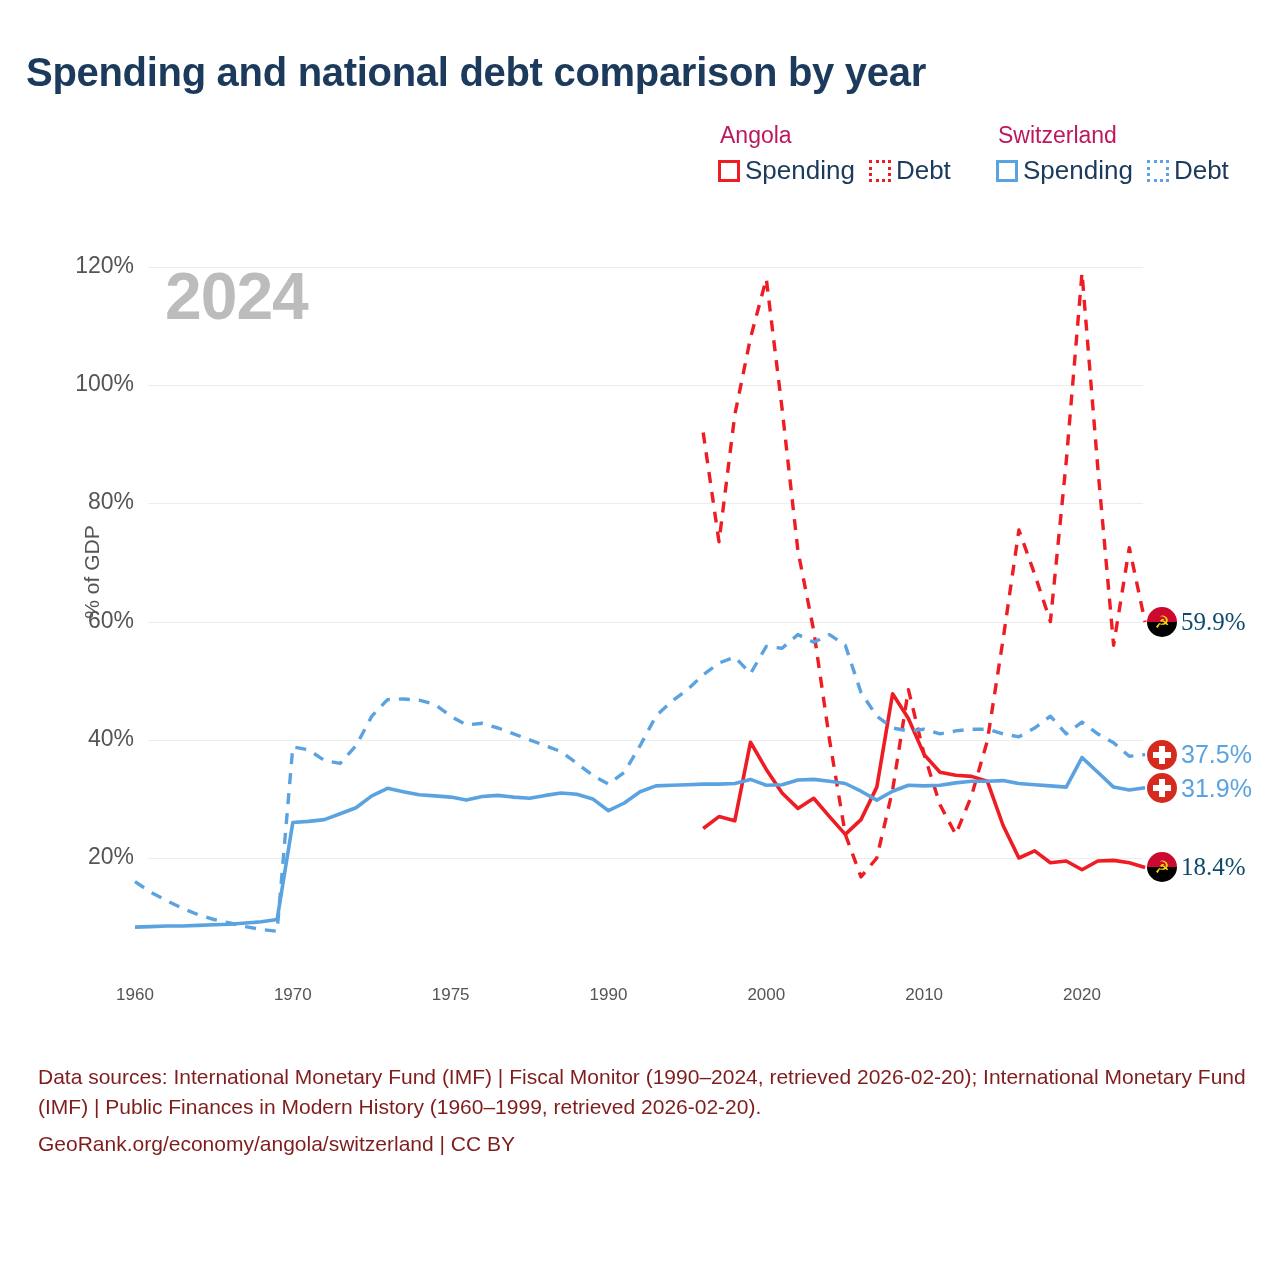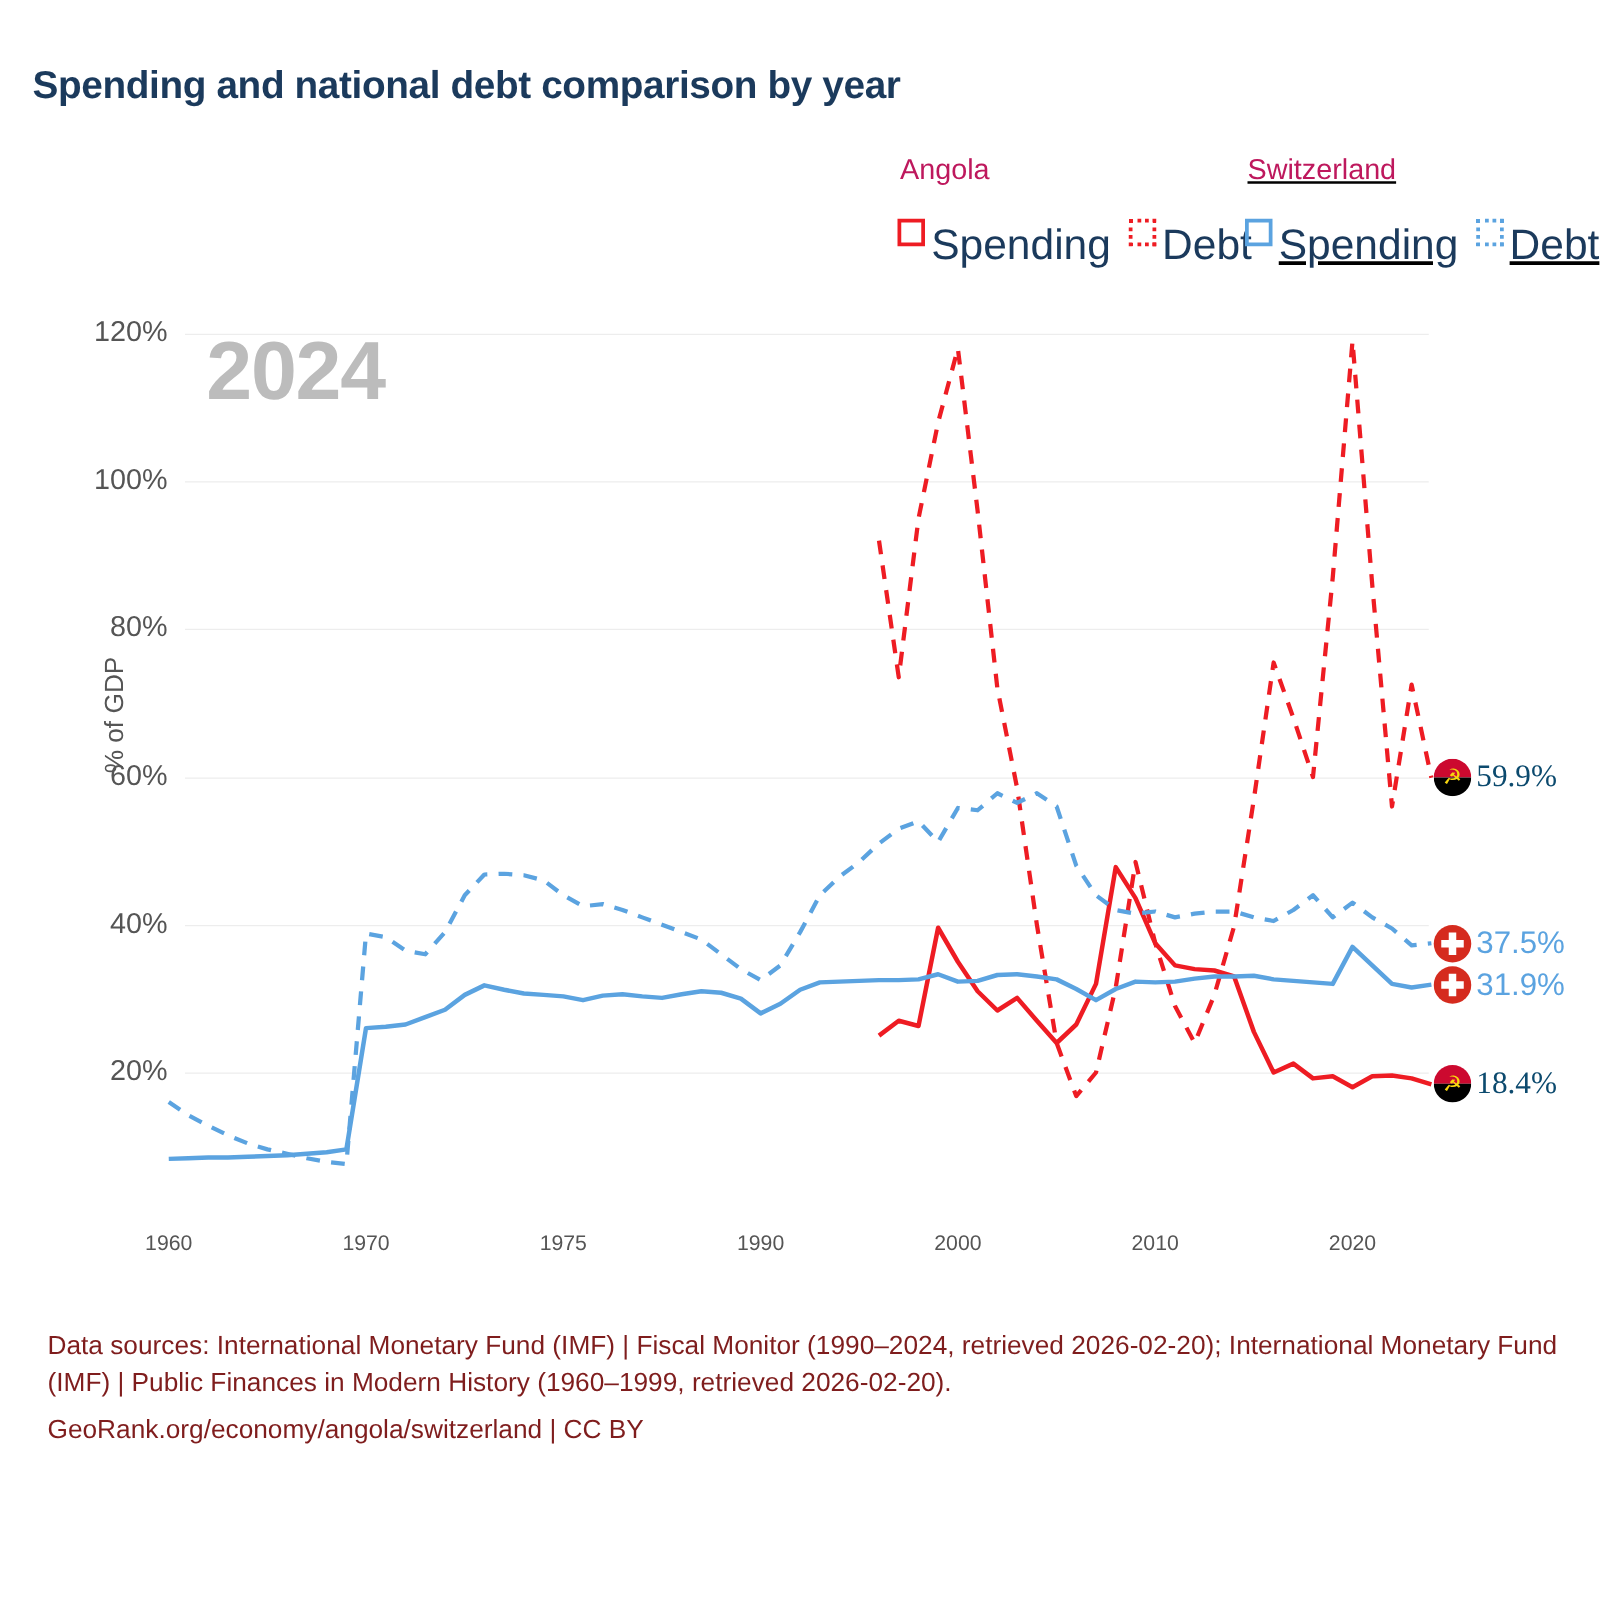--- a/index.html
+++ b/index.html
@@ -8,45 +8,45 @@
     width:1280px;height:1280px;
     background:#ffffff;
     font-family:"Liberation Sans", sans-serif;
     overflow:hidden;
     position:relative;
   }
   #chart-root{position:relative;width:1280px;height:1280px;}
 
   .title{
     position:absolute;left:26px;top:50px;
-    font-size:31px;font-weight:700;color:#1b3a5c;
+    font-size:40px;font-weight:700;color:#1b3a5c;
     letter-spacing:-0.3px;white-space:nowrap;
   }
 
   
   .legend{position:absolute;left:718px;top:122px;width:540px;height:80px;}
   .legend-group{position:absolute;top:0;}
   .legend-group.angola{left:0;}
-  .legend-group.swiss{left:278px;text-decoration:underline;}
+  .legend-group.swiss{left:278px;}
   .legend-country{
     font-size:23px;color:#be185d;white-space:nowrap;
     margin:0 0 6px 2px;
   }
   .legend-row{display:flex;align-items:center;gap:0px;}
   .legend-item{display:flex;align-items:center;white-space:nowrap;}
   .legend-item + .legend-item{margin-left:14px;}
   .swatch{
     width:22px;height:22px;box-sizing:border-box;
     margin-right:5px;background:transparent;
   }
   .sw-solid-red{border:3px solid #ee1c23;}
   .sw-dot-red{border:3px dotted #ee1c23;}
   .sw-solid-blue{border:3px solid #5ba3e0;}
   .sw-dot-blue{border:3px dotted #5ba3e0;}
-  .legend-label{font-size:34px;color:#1b3a5c;margin-top:22px;}
+  .legend-label{font-size:26px;color:#1b3a5c;}
 
   
   .ylabel{
     position:absolute;left:-8px;top:560px;
     width:200px;text-align:center;
     font-size:21px;color:#555;
     transform:rotate(-90deg);
     transform-origin:center center;
   }
   .ytick{

